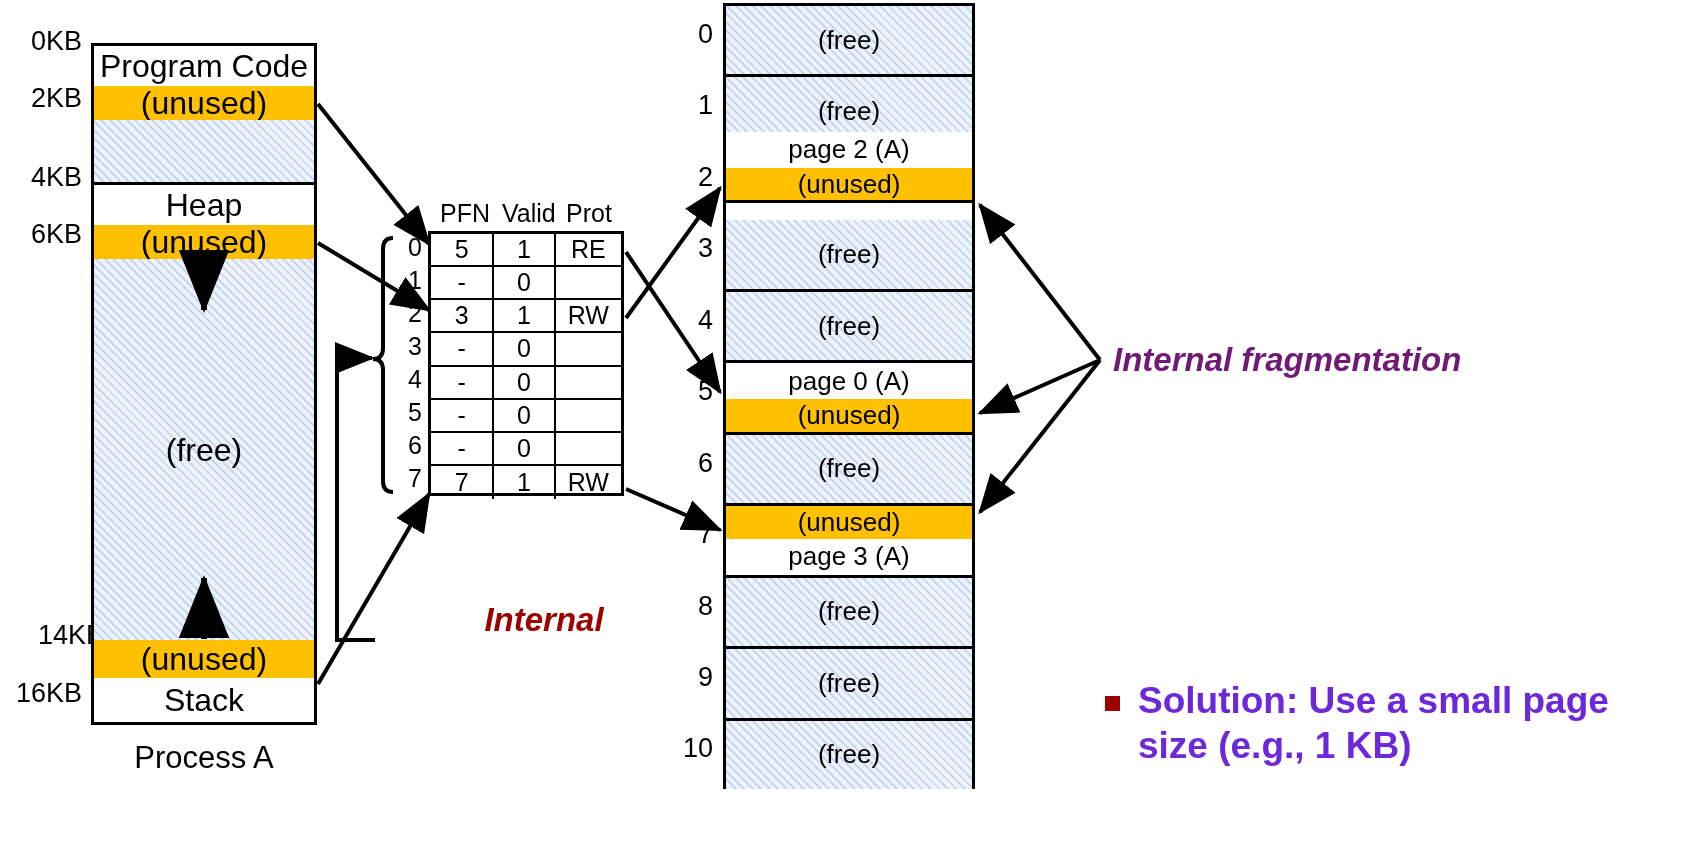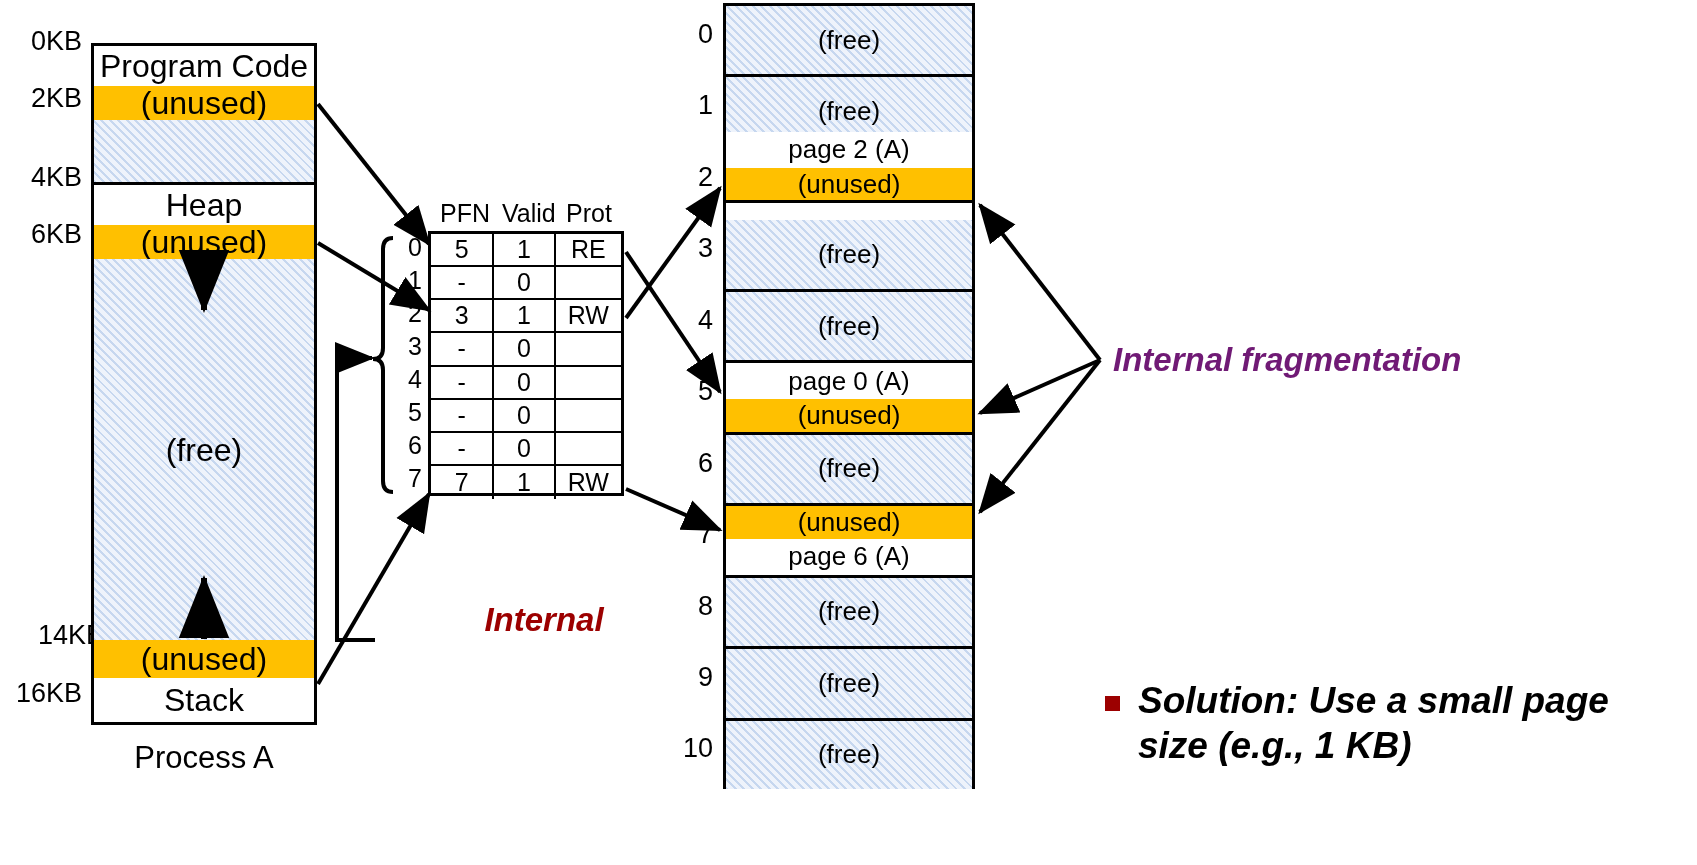--- a/index.html
+++ b/index.html
@@ -62,21 +62,21 @@
   .redtxt{position:absolute;color:#701a75;font-weight:bold;font-style:italic;
           font-size:33px;white-space:nowrap;}
   #frag-left{left:404px;top:598px;width:280px;text-align:center;line-height:1.35;
              font-style:italic;font-weight:bold;color:#9C0000;font-size:33px;}
   #frag-right{left:1113px;top:341px;font-size:33px;}
 
   
   #sol{position:absolute;left:1105px;top:678px;width:580px;display:flex;gap:18px;
        align-items:flex-start;}
   #sol .sq{width:15px;height:15px;background:#9C0000;margin-top:18px;flex:0 0 auto;}
-  #sol .txt{font-size:37px;font-weight:bold;line-height:1.22;color:#000000;font-style:italic;}
+  #sol .txt{font-size:37px;font-weight:bold;line-height:1.22;color:#6d28d9;}
 
   svg.overlay{position:absolute;left:0;top:0;width:1697px;height:865px;pointer-events:none;}
 </style>
 </head>
 <body>
 
 <div class="stage">
 
   <div id="addr-ticks">
       <div class="addr" style="left: 0px; width: 82px; top: 26px;">0KB</div>
@@ -228,21 +228,21 @@
       <div class="pmframe" style="top: 428.727px; height: 71.4545px;">
         <div class="pmsub hatch" style="top: 0px; height: 68.4545px;">
           <span>(free)</span>
         </div>
       </div>
       <div class="pmframe" style="top: 500.182px; height: 71.4545px;">
         <div class="pmsub orange" style="top: 0px; height: 32.8582px;">
           <span>(unused)</span>
         </div>
         <div class="pmsub white" style="top: 32.8582px; height: 35.5964px;">
-          <span>page 6 (A)</span>
+          <span>page 3 (A)</span>
         </div>
       </div>
       <div class="pmframe" style="top: 571.636px; height: 71.4545px;">
         <div class="pmsub hatch" style="top: 0px; height: 68.4545px;">
           <span>(free)</span>
         </div>
       </div>
       <div class="pmframe" style="top: 643.091px; height: 71.4545px;">
         <div class="pmsub hatch" style="top: 0px; height: 68.4545px;">
           <span>(free)</span>

